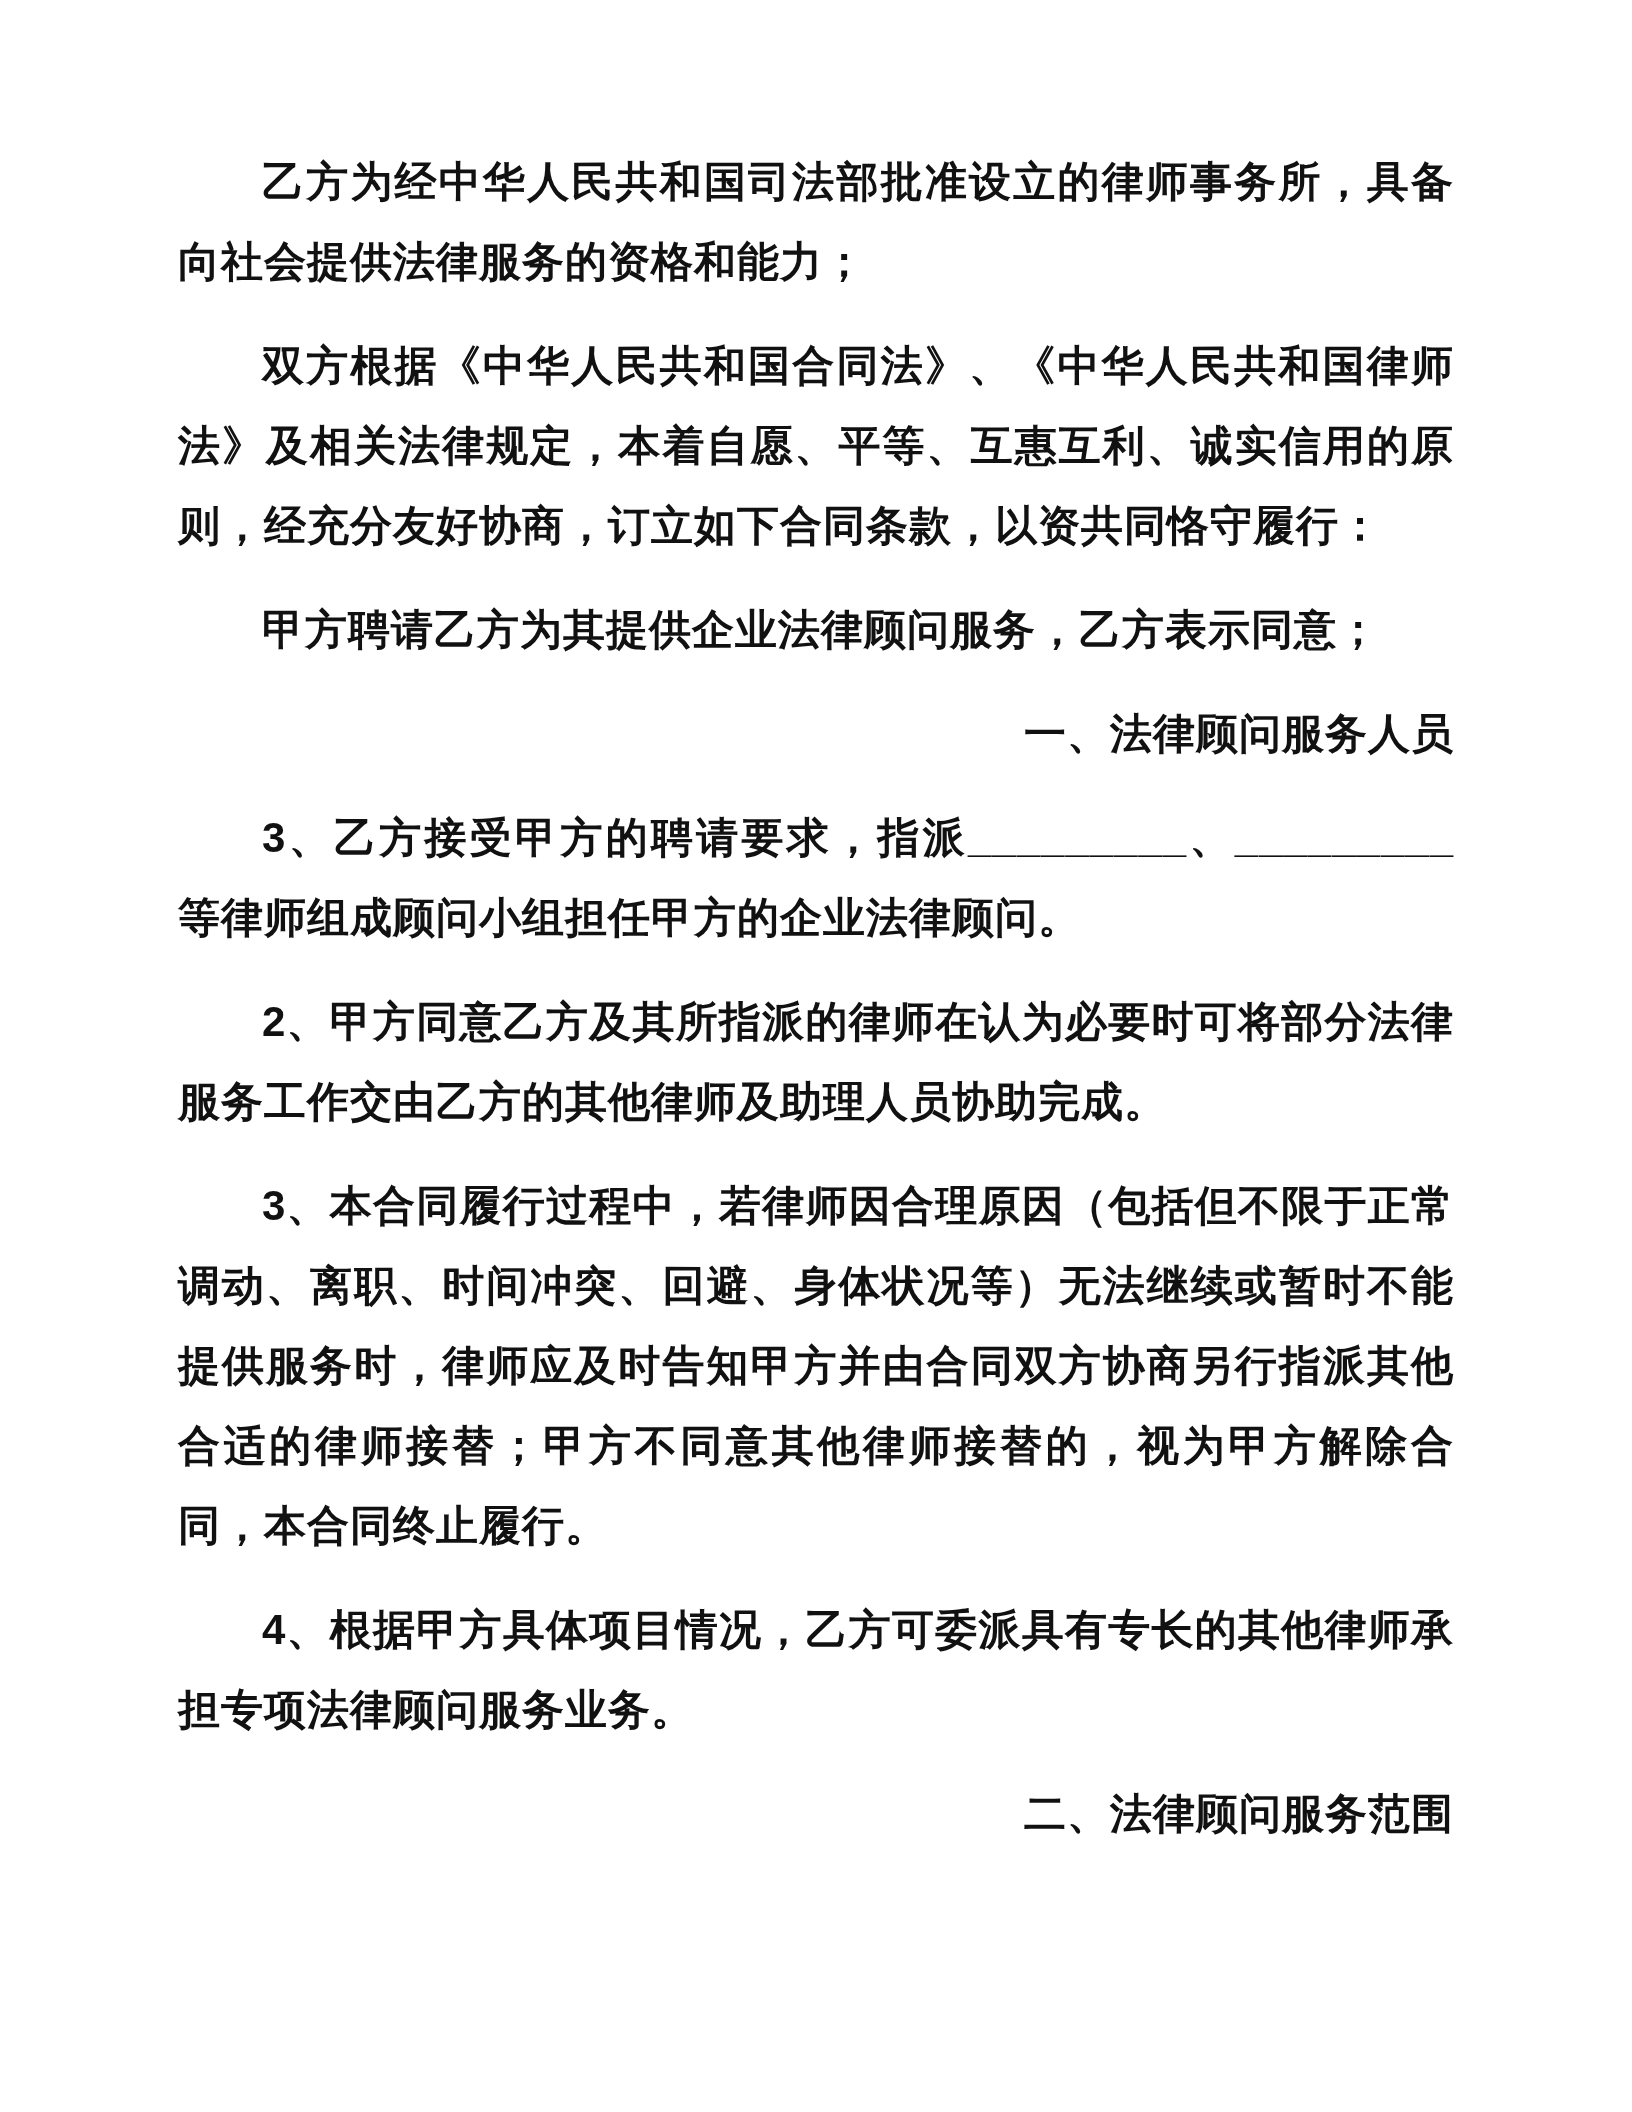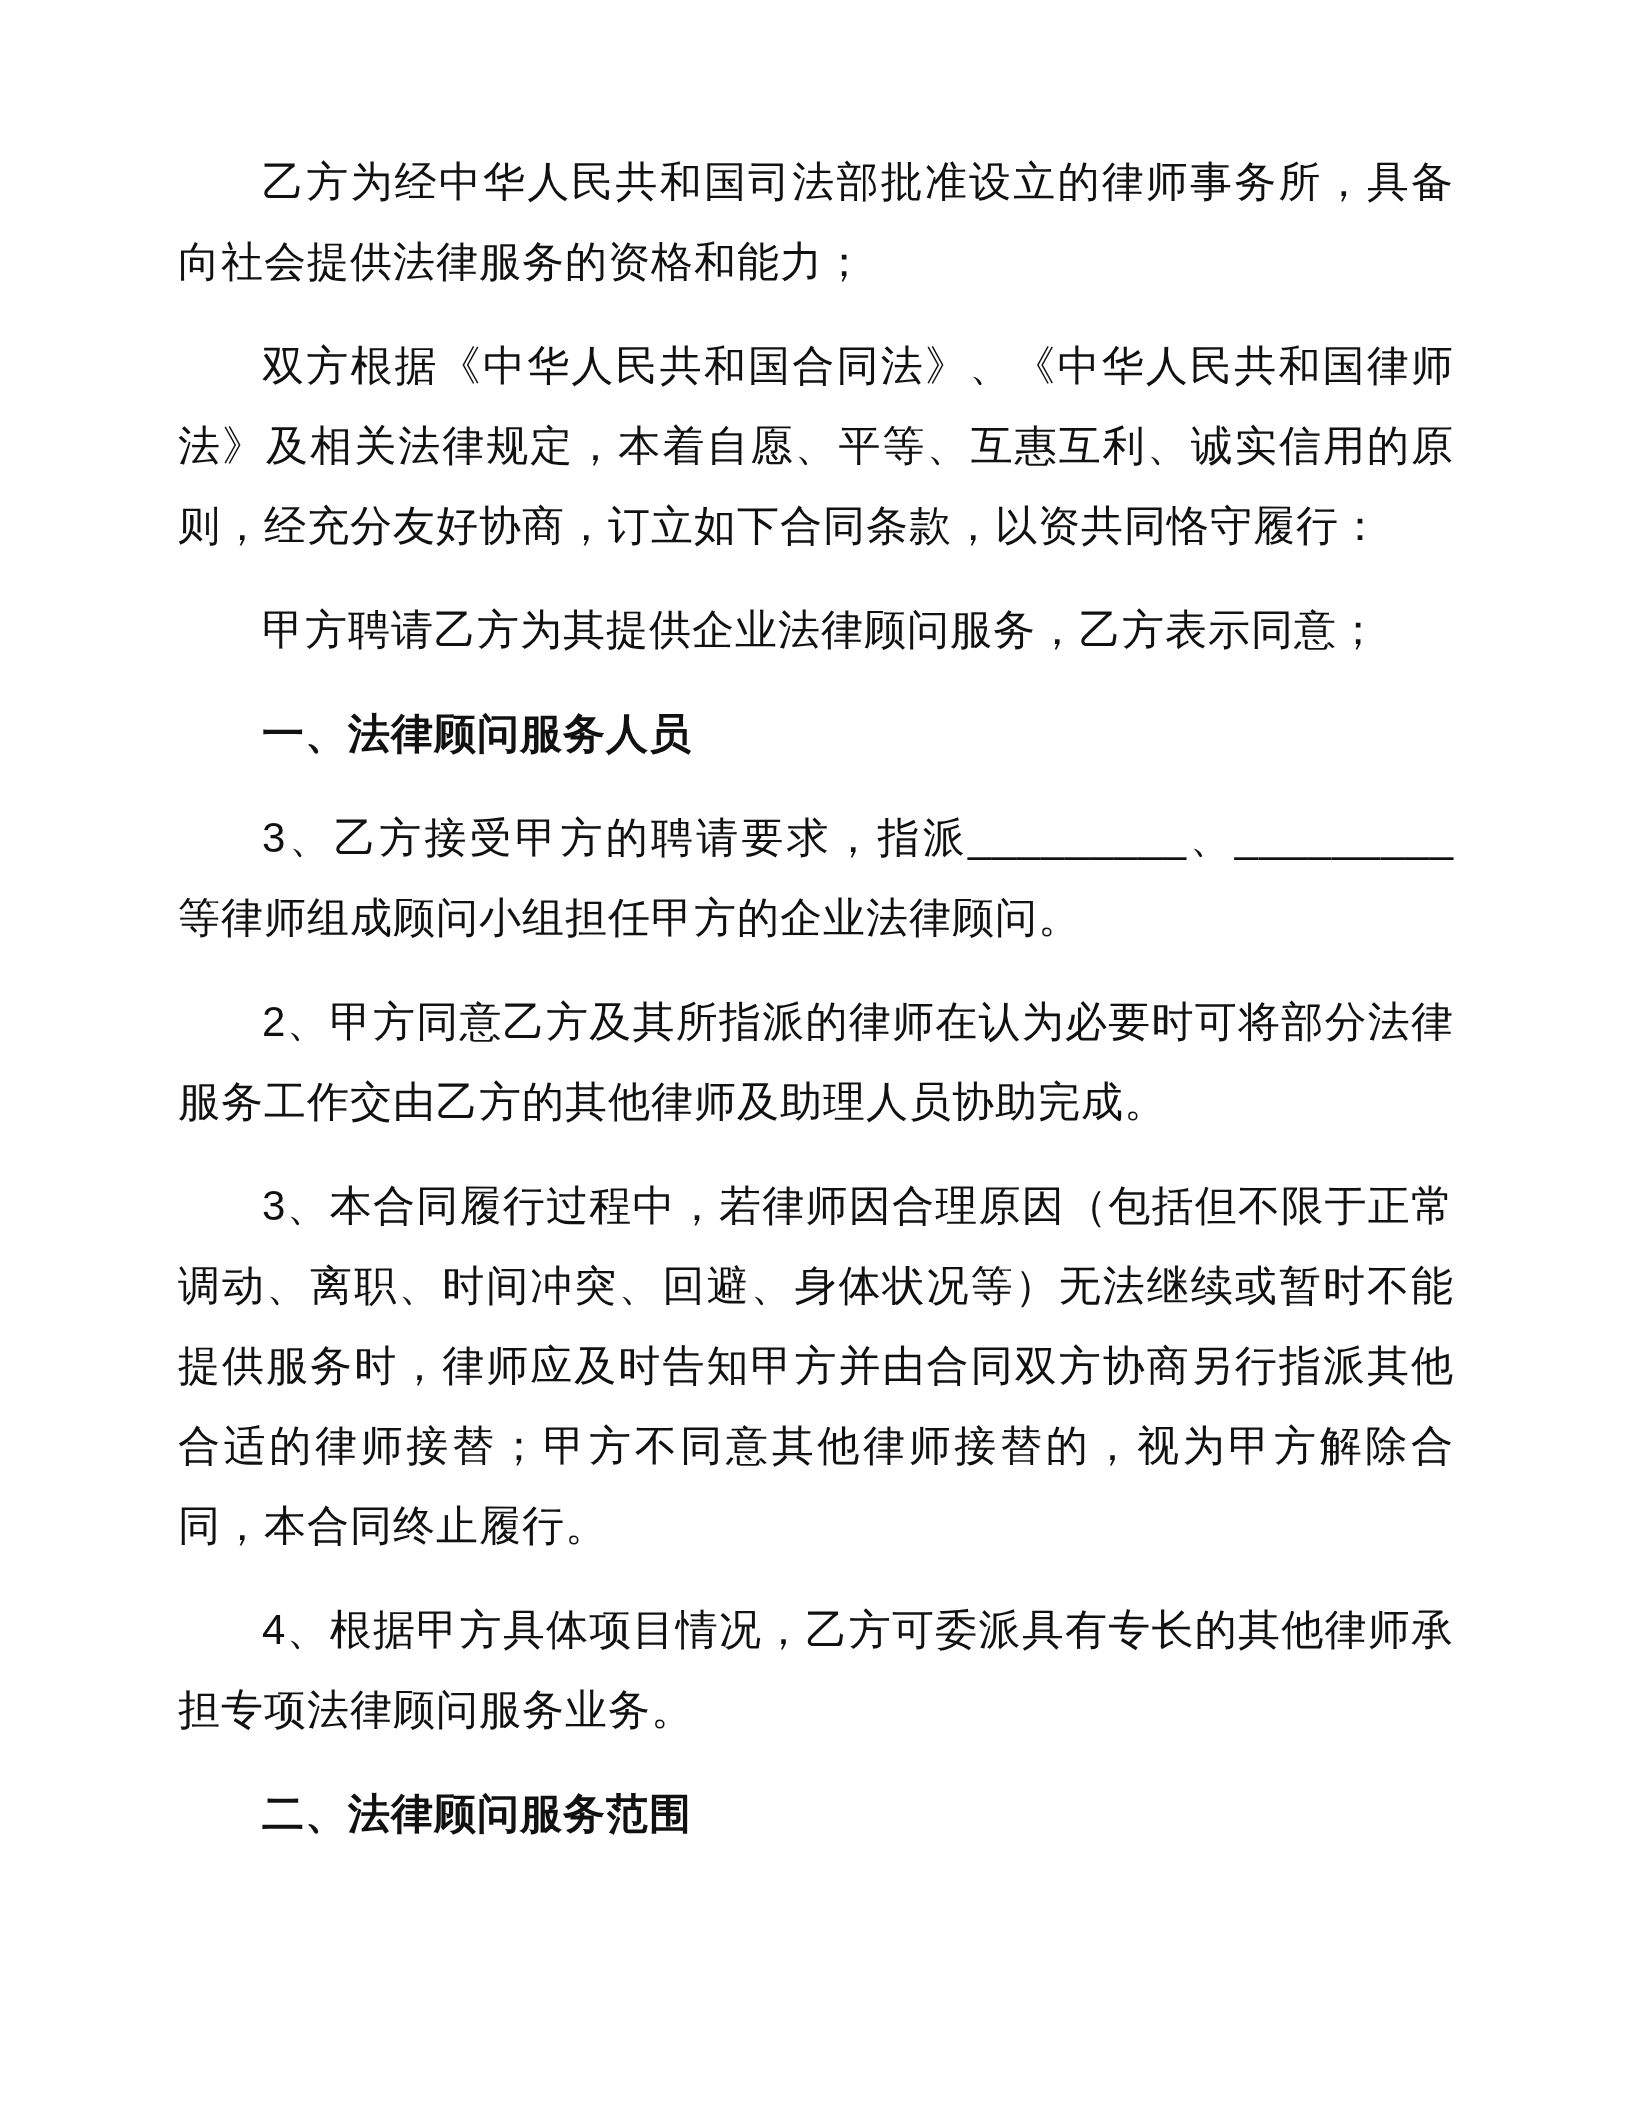--- a/index.html
+++ b/index.html
@@ -14,36 +14,36 @@
     margin: 0 auto;
     background: #ffffff;
     box-sizing: border-box;
     padding: 142px 178px 0 178px;
     overflow: hidden;
     font-family: "Liberation Sans", "DejaVu Sans", sans-serif;
   }
   .para {
     font-size: 42px;
     line-height: 80px;
-    font-weight: 400;
+    font-weight: 700;
     color: #111111;
     margin: 0 0 24px 0;
     text-indent: 2em;
     text-align: justify;
     letter-spacing: 1px;
     word-break: break-all;
   }
   .heading {
     font-size: 42px;
     line-height: 80px;
     font-weight: 700;
     color: #111111;
     margin: 0 0 24px 0;
     text-indent: 2em;
-    text-align: left;
+    text-align: right;
     letter-spacing: 1px;
   }
 </style>
 </head>
 <body>
 
 <div class="page">
 
   <p class="para">乙方为经中华人民共和国司法部批准设立的律师事务所，具备向社会提供法律服务的资格和能力；</p>
 

